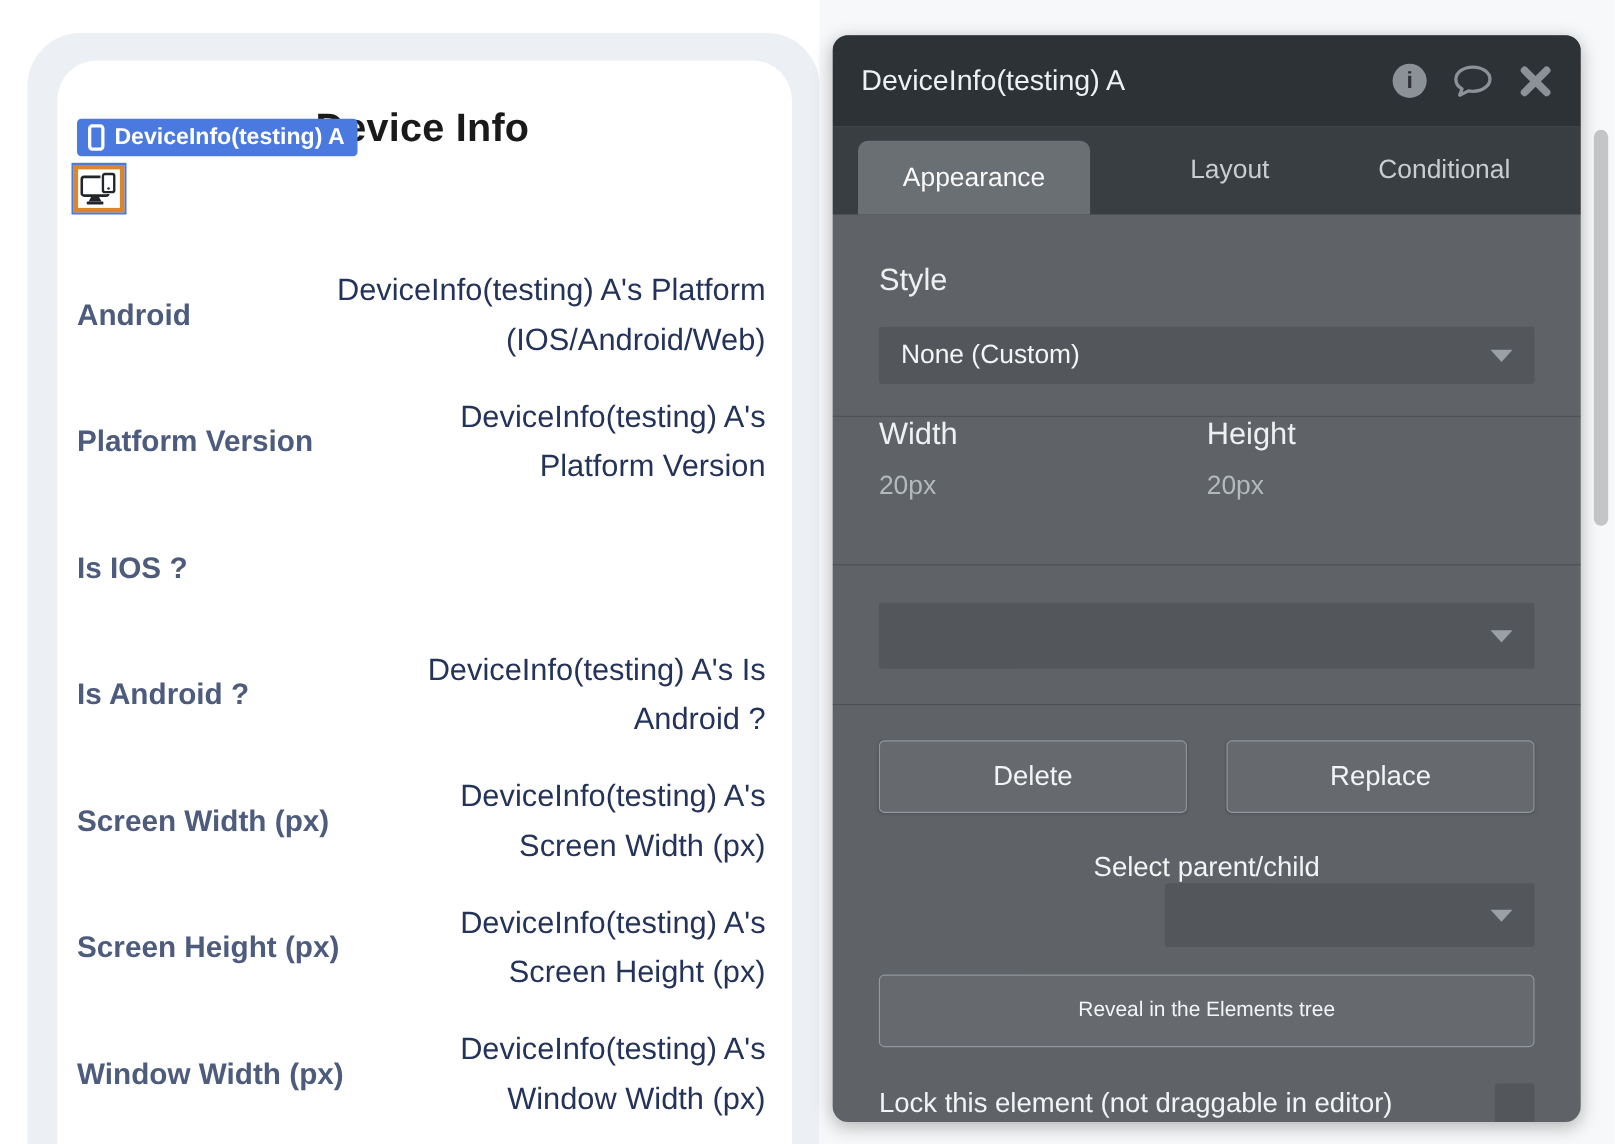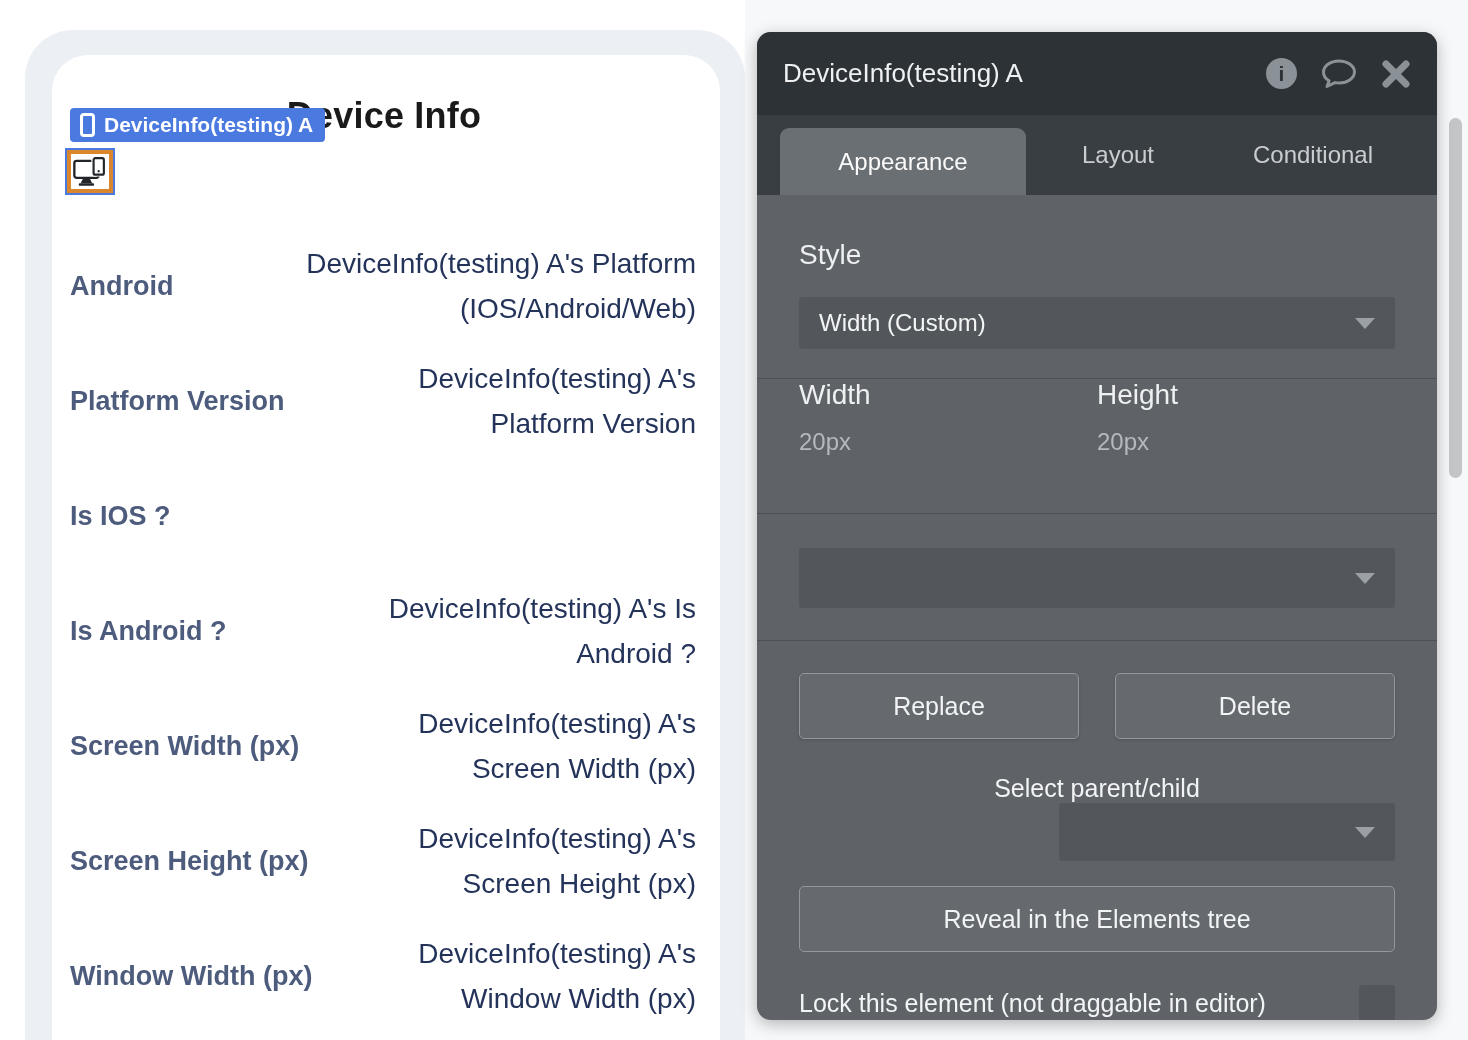--- a/index.html
+++ b/index.html
@@ -42,21 +42,21 @@
   .panel { position:absolute; left:12px; top:32px; width:680px; height:988px;
     background:#5f6367; border-radius:14px; box-shadow:0 4px 16px rgba(0,0,0,.28);
     overflow:hidden; }
   .panel-header { height:83px; background:#2d3237; display:flex; align-items:center;
     padding:0 26px; }
   .panel-title { color:#eef0f2; font-size:26px; font-weight:400; flex:1; }
   .hicons { display:flex; align-items:center; gap:24px; }
   .info-ic { width:31px; height:31px; border-radius:50%; background:#8a9197; color:#2d3237;
     display:flex; align-items:center; justify-content:center; font-weight:800; font-size:21px; cursor:pointer; }
   .tab-bar { height:80px; background:#393e43; position:relative; display:flex; align-items:center; }
-  .tab-active { position:absolute; left:23px; top:13px; width:246px; height:67px;
+  .tab-active { position:absolute; left:23px; top:13px; width:211px; height:67px;
     background:#6a6f74; border-radius:9px 9px 0 0; display:flex; align-items:center;
     justify-content:center; color:#fafafa; font-size:24px; cursor:pointer; }
   .tab { position:absolute; top:0; height:80px; display:flex; align-items:center;
     justify-content:center; color:#c9cdd0; font-size:24px; cursor:pointer; }
   .tab.layout { left:266px; width:190px; }
   .tab.conditional { left:456px; width:200px; }
 
   .sec { padding:0 42px; border-top:1px solid #4c5054; }
   .sec:first-child { border-top:none; }
   .sec-label { color:#eef0f1; font-size:28px; }
@@ -75,21 +75,21 @@
   .sec-actions { padding-top:32px; }
   .btn-row { display:flex; gap:36px; }
   .btn { flex:1; height:66px; background:#666a6f; border:1px solid #92989d; border-radius:5px;
     color:#f2f4f5; font-size:25px; display:flex; align-items:center; justify-content:center;
     cursor:pointer; box-shadow:0 1px 3px rgba(0,0,0,.18); }
   .pc-row { display:flex; align-items:center; margin-top:35px;flex-direction:column; }
   .pc-label { color:#f2f4f5; font-size:25px; }
   .pc-dd { margin-left:auto; width:336px; height:58px; background:#53575b; border-radius:3px;
     display:flex; align-items:center; padding:0 20px; cursor:pointer; }
   .reveal-btn { margin-top:25px; height:66px; background:#666a6f; border:1px solid #92989d;
-    border-radius:5px; color:#f2f4f5; font-size:25px; display:flex; align-items:center;
+    border-radius:5px; color:#f2f4f5; font-size:19px; display:flex; align-items:center;
     justify-content:center; cursor:pointer; }
   .lock-row { display:flex; align-items:center; margin-top:33px; }
   .lock-label { color:#f2f4f5; font-size:25px; }
   .lock-box { margin-left:auto; width:36px; height:37px; background:#53575b; border-radius:3px; cursor:pointer; }
 </style>
 </head>
 <body>
 
 <div class="page">
 
@@ -171,21 +171,21 @@
 
       <div class="tab-bar">
         <div class="tab-active">Appearance</div>
         <div class="tab layout">Layout</div>
         <div class="tab conditional">Conditional</div>
       </div>
 
       <div class="sec sec-style">
         <div class="sec-label">Style</div>
         <div class="dropdown">
-          <span>Width (Custom)</span>
+          <span>None (Custom)</span>
           <span class="caret"></span>
         </div>
       </div>
 
       <div class="sec sec-size">
         <div class="size-col">
           <div class="sec-label">Width</div>
           <div class="size-val">20px</div>
         </div>
         <div class="size-col">
@@ -195,22 +195,22 @@
       </div>
 
       <div class="sec sec-transition">
         <div class="dropdown">
           <span class="caret"></span>
         </div>
       </div>
 
       <div class="sec sec-actions">
         <div class="btn-row">
+          <div class="btn">Delete</div>
           <div class="btn">Replace</div>
-          <div class="btn">Delete</div>
         </div>
         <div class="pc-row">
           <div class="pc-label">Select parent/child</div>
           <div class="pc-dd">
             <span class="caret"></span>
           </div>
         </div>
         <div class="reveal-btn">Reveal in the Elements tree</div>
         <div class="lock-row">
           <div class="lock-label">Lock this element (not draggable in editor)</div>

